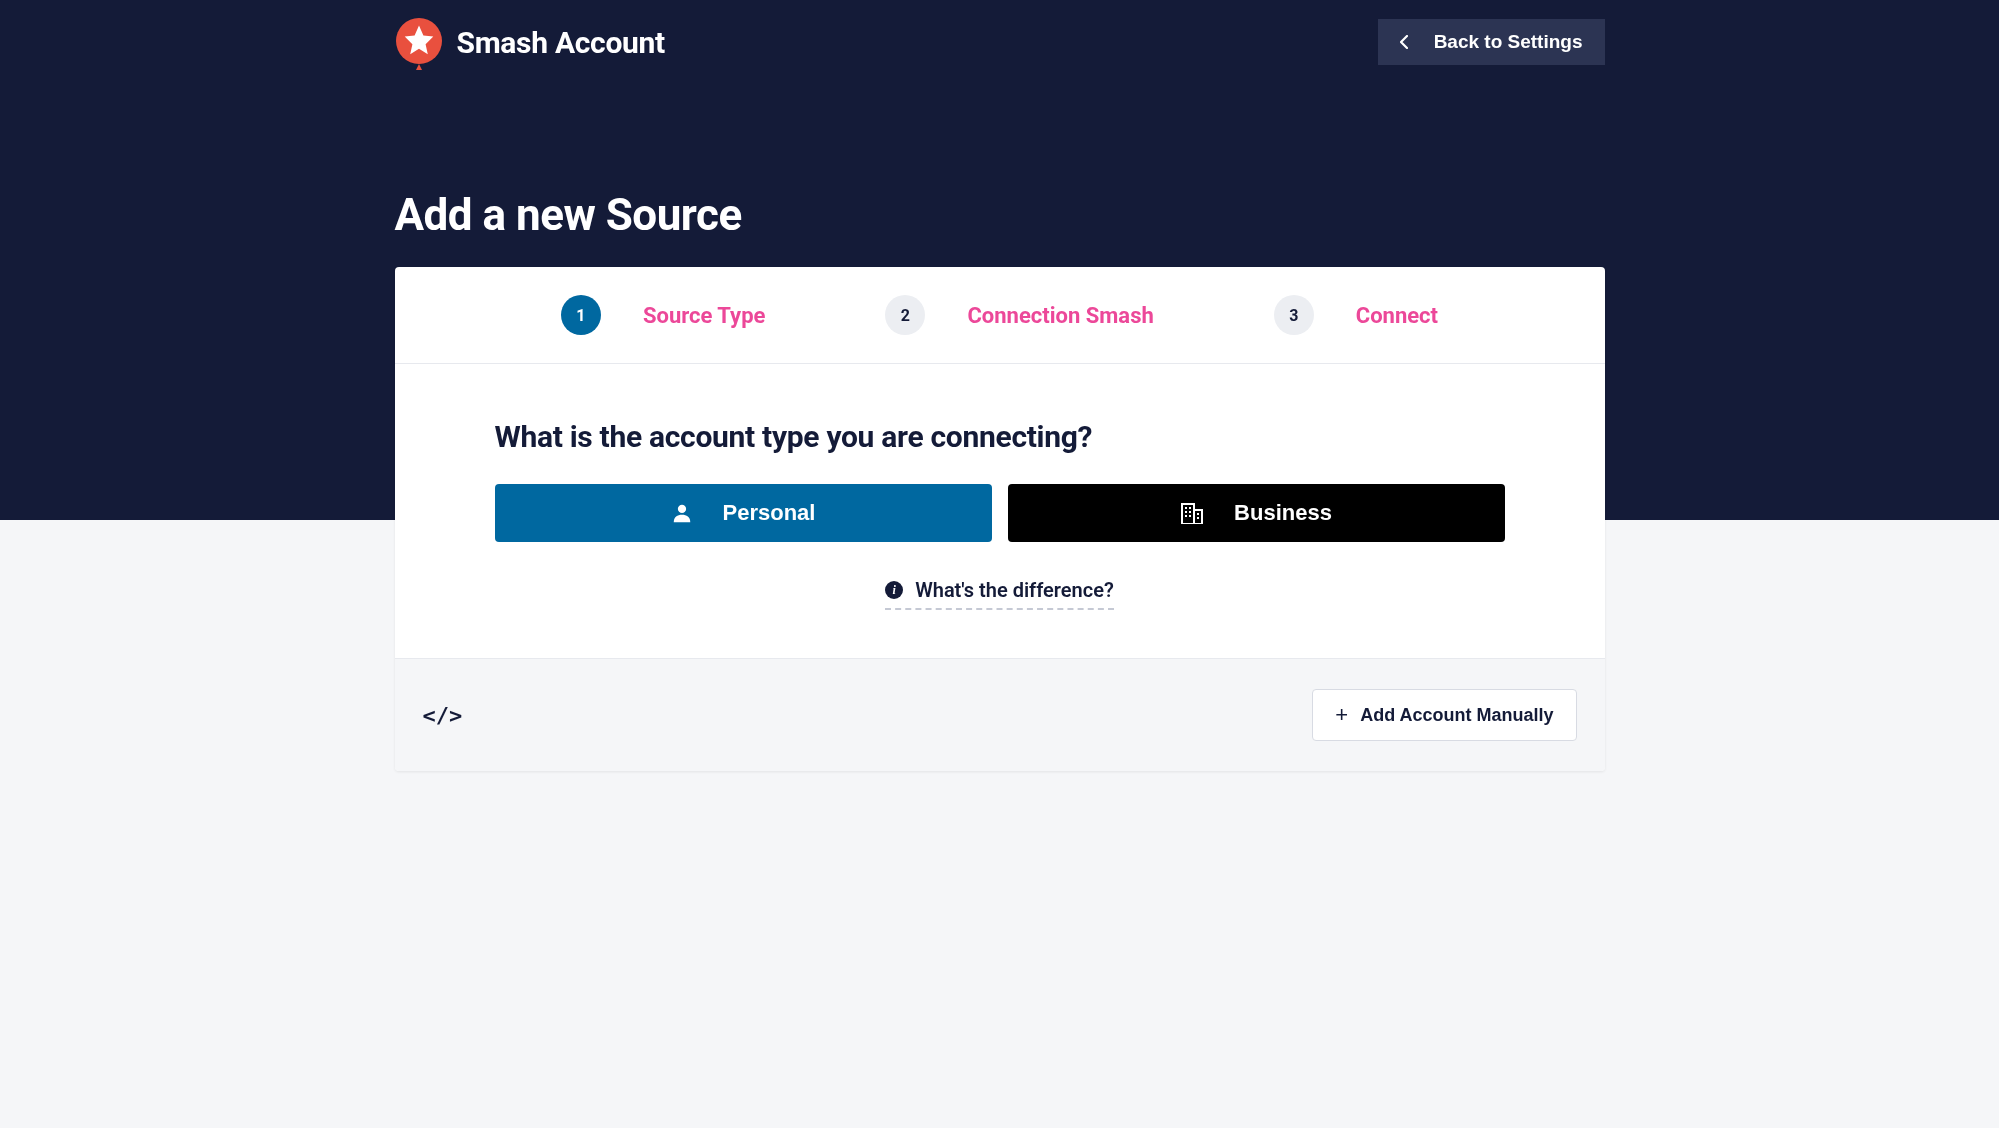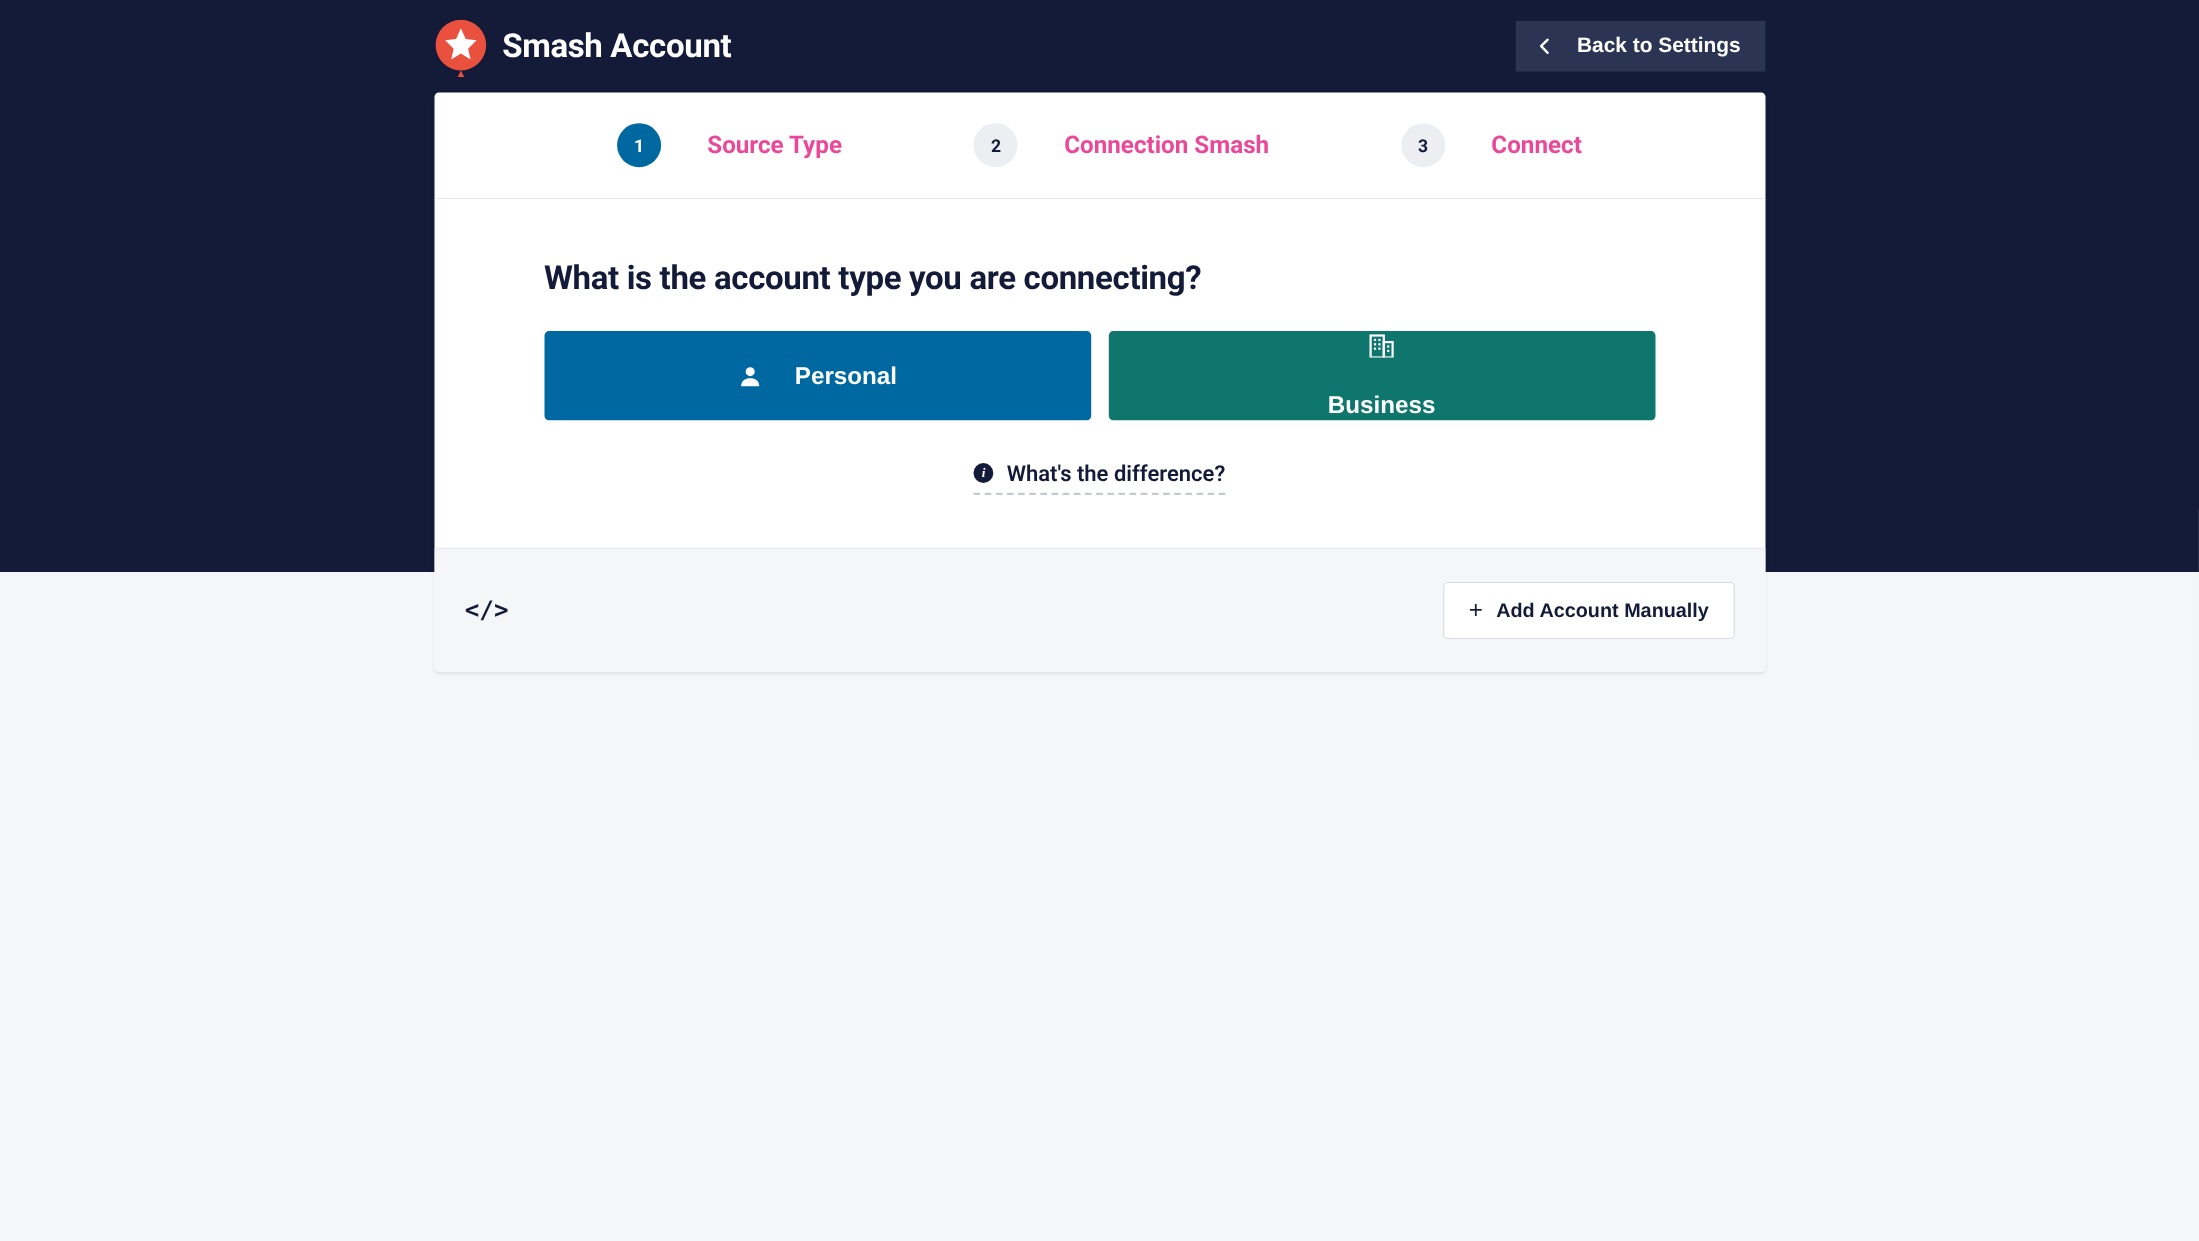--- a/index.html
+++ b/index.html
@@ -130,39 +130,38 @@
       color: #141b38;
       margin-bottom: 30px;
       letter-spacing: -0.3px;
     }
     .choices {
       display: flex;
       gap: 16px;
     }
     .choice {
       flex: 1;
-      height: 81px;
+      height: 58px;
       border-radius: 4px;
       display: flex;
       align-items: center;
       justify-content: center;
       gap: 30px;
       font-size: 22px;
       font-weight: 700;
       cursor: pointer;
       border: none;
     }
     .choice.personal {
       background: #0068a0;
       color: #ffffff;
     }
     .choice.business {
-      background: #0f766e;
-      color: #ffffff;
-      flex-direction: column;
+      background: #000000;
+      color: #ffffff;
     }
     .choice svg {
       flex-shrink: 0;
     }
     .diff-link-wrap {
       text-align: center;
       margin-top: 36px;
     }
     .diff-link {
       display: inline-flex;
@@ -252,20 +251,21 @@
       <span class="logo-text">Smash Account</span>
     </div>
     <button class="back-button">
       <svg viewBox="0 0 8 14">
         <path d="M7 1 L1 7 L7 13" stroke="#ffffff" stroke-width="2.2" fill="none" stroke-linecap="round" stroke-linejoin="round"></path>
       </svg>
       <span>Back to Settings</span>
     </button>
   </div>
 
+  <h1 class="page-title">Add a new Source</h1>
 
   <div class="card">
 
     <div class="steps">
       <div class="step">
         <span class="step-num active">1</span>
         <span class="step-label">Source Type</span>
       </div>
       <div class="step">
         <span class="step-num inactive">2</span>

